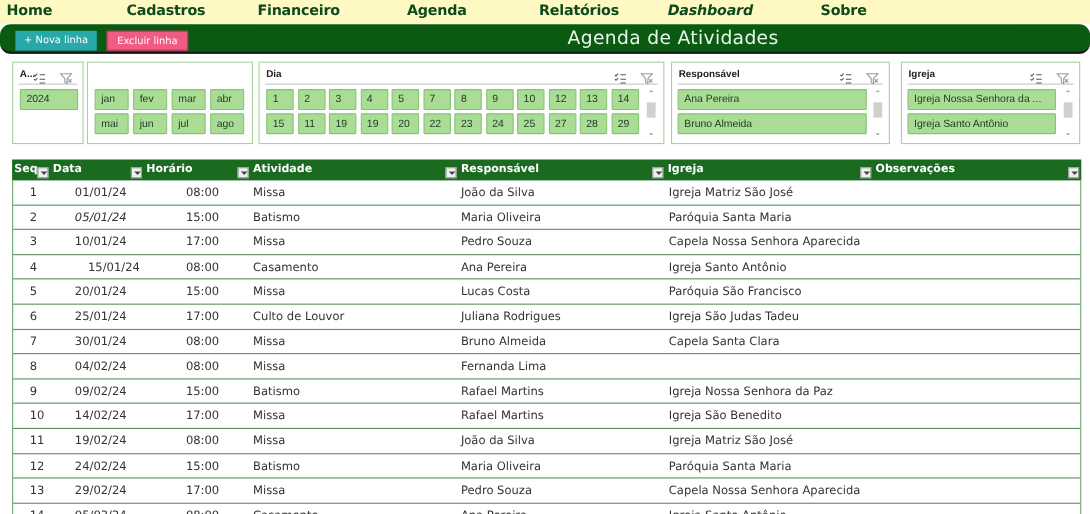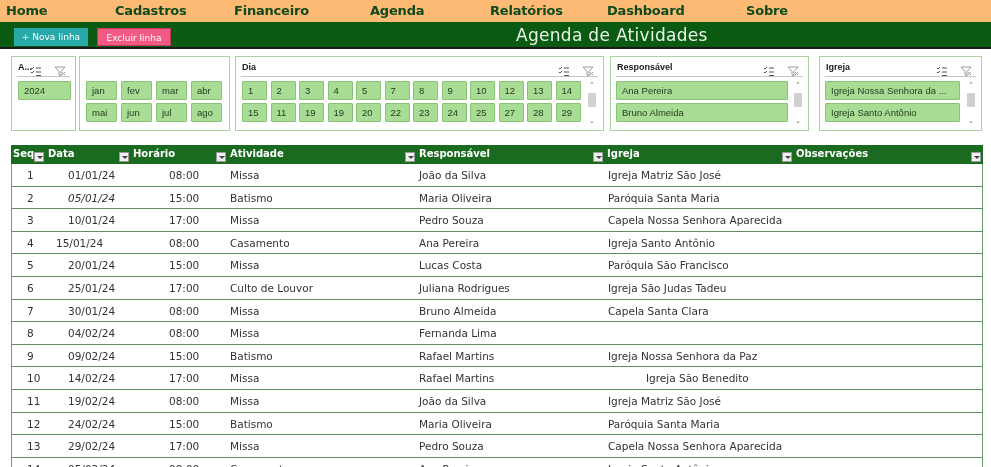--- a/index.html
+++ b/index.html
@@ -1,19 +1,19 @@
 <!DOCTYPE html>
 <html><head>
 <meta charset="utf-8">
 <style>
   * { box-sizing: border-box; margin: 0; padding: 0; }
   html, body { width: 991px; height: 467px; overflow: hidden; background: #ffffff; font-family: "DejaVu Sans", sans-serif; }
-  .nav { position: absolute; left: 0; top: 0; width: 991px; height: 22px; background: #fdba74; }
+  .nav { position: absolute; left: 0; top: 0; width: 991px; height: 22px; background: #fef9c3; }
   .nav-item { position: absolute; top: 3px; font-weight: bold; font-size: 13px; color: #0e4a1c; white-space: nowrap; letter-spacing: -0.2px; }
-  .banner { position: absolute; left: 0; top: 22px; width: 991px; height: 27px; background: #0b5a12; border-bottom: 2px solid #1a1a1a; }
+  .banner { position: absolute; left: 0; top: 22px; width: 991px; height: 27px; background: #0b5a12; border-bottom: 2px solid #1a1a1a; border-radius: 10px; }
   .btn { position: absolute; top: 6px; height: 18px; font-size: 9px; color: #ffffff; text-align: center; line-height: 18px; white-space: nowrap; }
   .btn-new { left: 14px; width: 74px; background: #27a9a9; }
   .btn-del { left: 97px; width: 74px; background: #f05a84; border: 1px solid #c33a5e; }
   .banner-title { position: absolute; left: 516px; top: 3px; font-size: 17px; color: #e8f5e8; white-space: nowrap; letter-spacing: 0.3px; }
 
   .slicer { position: absolute; top: 56px; height: 75px; border: 1px solid #a8d29e; background: #ffffff; }
   .slicer-header { position: absolute; left: 5px; right: 5px; top: 4px; height: 16px; border-bottom: 1px solid #c6c6c6; }
   .slicer-title { position: absolute; left: 1px; top: 1px; font-size: 9px; font-weight: bold; color: #222; white-space: nowrap; font-family: "Liberation Sans", sans-serif; }
   .multi-icon { position: absolute; top: 1px; width: 12px; height: 11px; }
   .filter-icon { position: absolute; top: 1px; width: 12px; height: 11px; }
@@ -33,21 +33,21 @@
 </style>
 </head>
 <body>
 
 <div class="nav" id="nav">
     <div class="nav-item" style="left: 6px;">Home</div>
     <div class="nav-item" style="left: 115px;">Cadastros</div>
     <div class="nav-item" style="left: 234px;">Financeiro</div>
     <div class="nav-item" style="left: 370px;">Agenda</div>
     <div class="nav-item" style="left: 490px;">Relatórios</div>
-    <div class="nav-item" style="left: 607px;">Dashboard</div>
+    <div class="nav-item" style="left: 607px; font-style: italic;">Dashboard</div>
     <div class="nav-item" style="left: 746px;">Sobre</div>
   </div>
 
 <div class="banner">
   <div class="btn btn-new">+ Nova linha</div>
   <div class="btn btn-del">Excluir linha</div>
   <div class="banner-title">Agenda de Atividades</div>
 </div>
 
 <div class="slicer" style="left:11px;width:65px;" id="slicer-ano">
@@ -221,21 +221,21 @@
         <div class="td" style="left: 15px;">3</div>
         <div class="td" style="left: 56px;">10/01/24</div>
         <div class="td" style="left: 157px;">17:00</div>
         <div class="td" style="left: 218px;">Missa</div>
         <div class="td" style="left: 407px;">Pedro Souza</div>
         <div class="td" style="left: 596px;">Capela Nossa Senhora Aparecida</div>
         <div class="td" style="left: 785px;"></div>
       </div>
       <div class="tr">
         <div class="td" style="left: 15px;">4</div>
-        <div class="td" style="left: 44px;">15/01/24</div>
+        <div class="td" style="left: 68px;">15/01/24</div>
         <div class="td" style="left: 157px;">08:00</div>
         <div class="td" style="left: 218px;">Casamento</div>
         <div class="td" style="left: 407px;">Ana Pereira</div>
         <div class="td" style="left: 596px;">Igreja Santo Antônio</div>
         <div class="td" style="left: 785px;"></div>
       </div>
       <div class="tr">
         <div class="td" style="left: 15px;">5</div>
         <div class="td" style="left: 56px;">20/01/24</div>
         <div class="td" style="left: 157px;">15:00</div>
@@ -278,21 +278,21 @@
         <div class="td" style="left: 407px;">Rafael Martins</div>
         <div class="td" style="left: 596px;">Igreja Nossa Senhora da Paz</div>
         <div class="td" style="left: 785px;"></div>
       </div>
       <div class="tr">
         <div class="td" style="left: 15px;">10</div>
         <div class="td" style="left: 56px;">14/02/24</div>
         <div class="td" style="left: 157px;">17:00</div>
         <div class="td" style="left: 218px;">Missa</div>
         <div class="td" style="left: 407px;">Rafael Martins</div>
-        <div class="td" style="left: 596px; margin-left: 38px;">Igreja São Benedito</div>
+        <div class="td" style="left: 596px;">Igreja São Benedito</div>
         <div class="td" style="left: 785px;"></div>
       </div>
       <div class="tr">
         <div class="td" style="left: 15px;">11</div>
         <div class="td" style="left: 56px;">19/02/24</div>
         <div class="td" style="left: 157px;">08:00</div>
         <div class="td" style="left: 218px;">Missa</div>
         <div class="td" style="left: 407px;">João da Silva</div>
         <div class="td" style="left: 596px;">Igreja Matriz São José</div>
         <div class="td" style="left: 785px;"></div>

